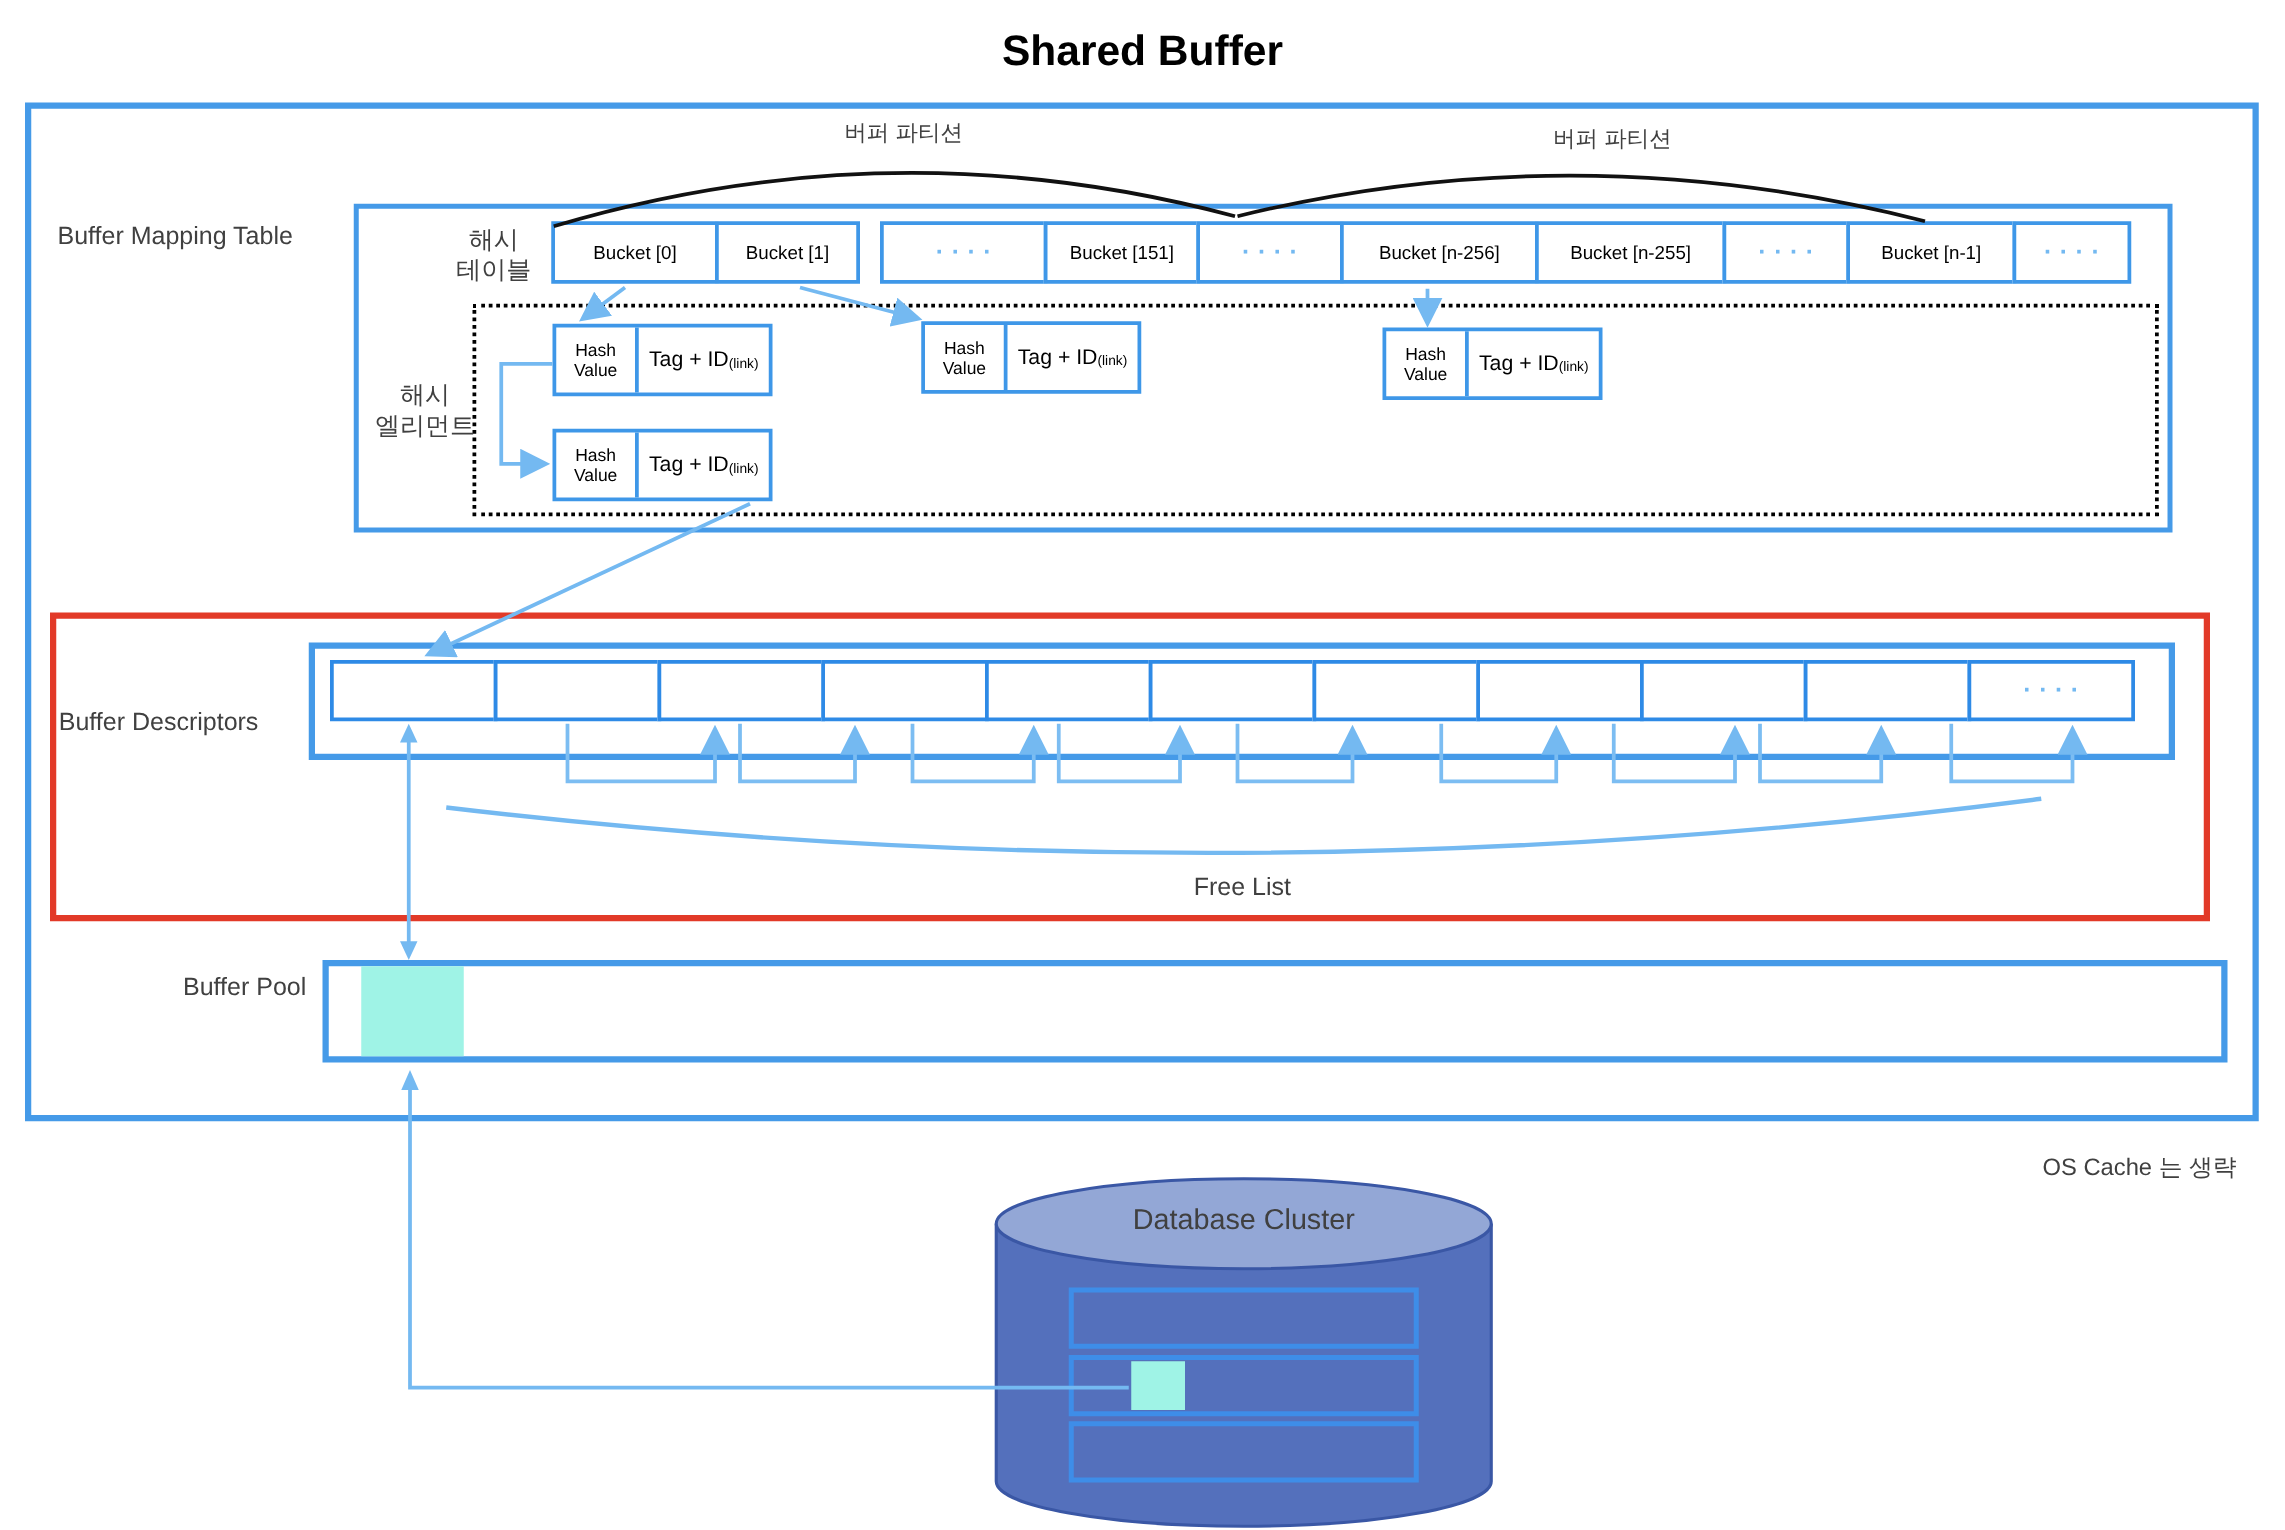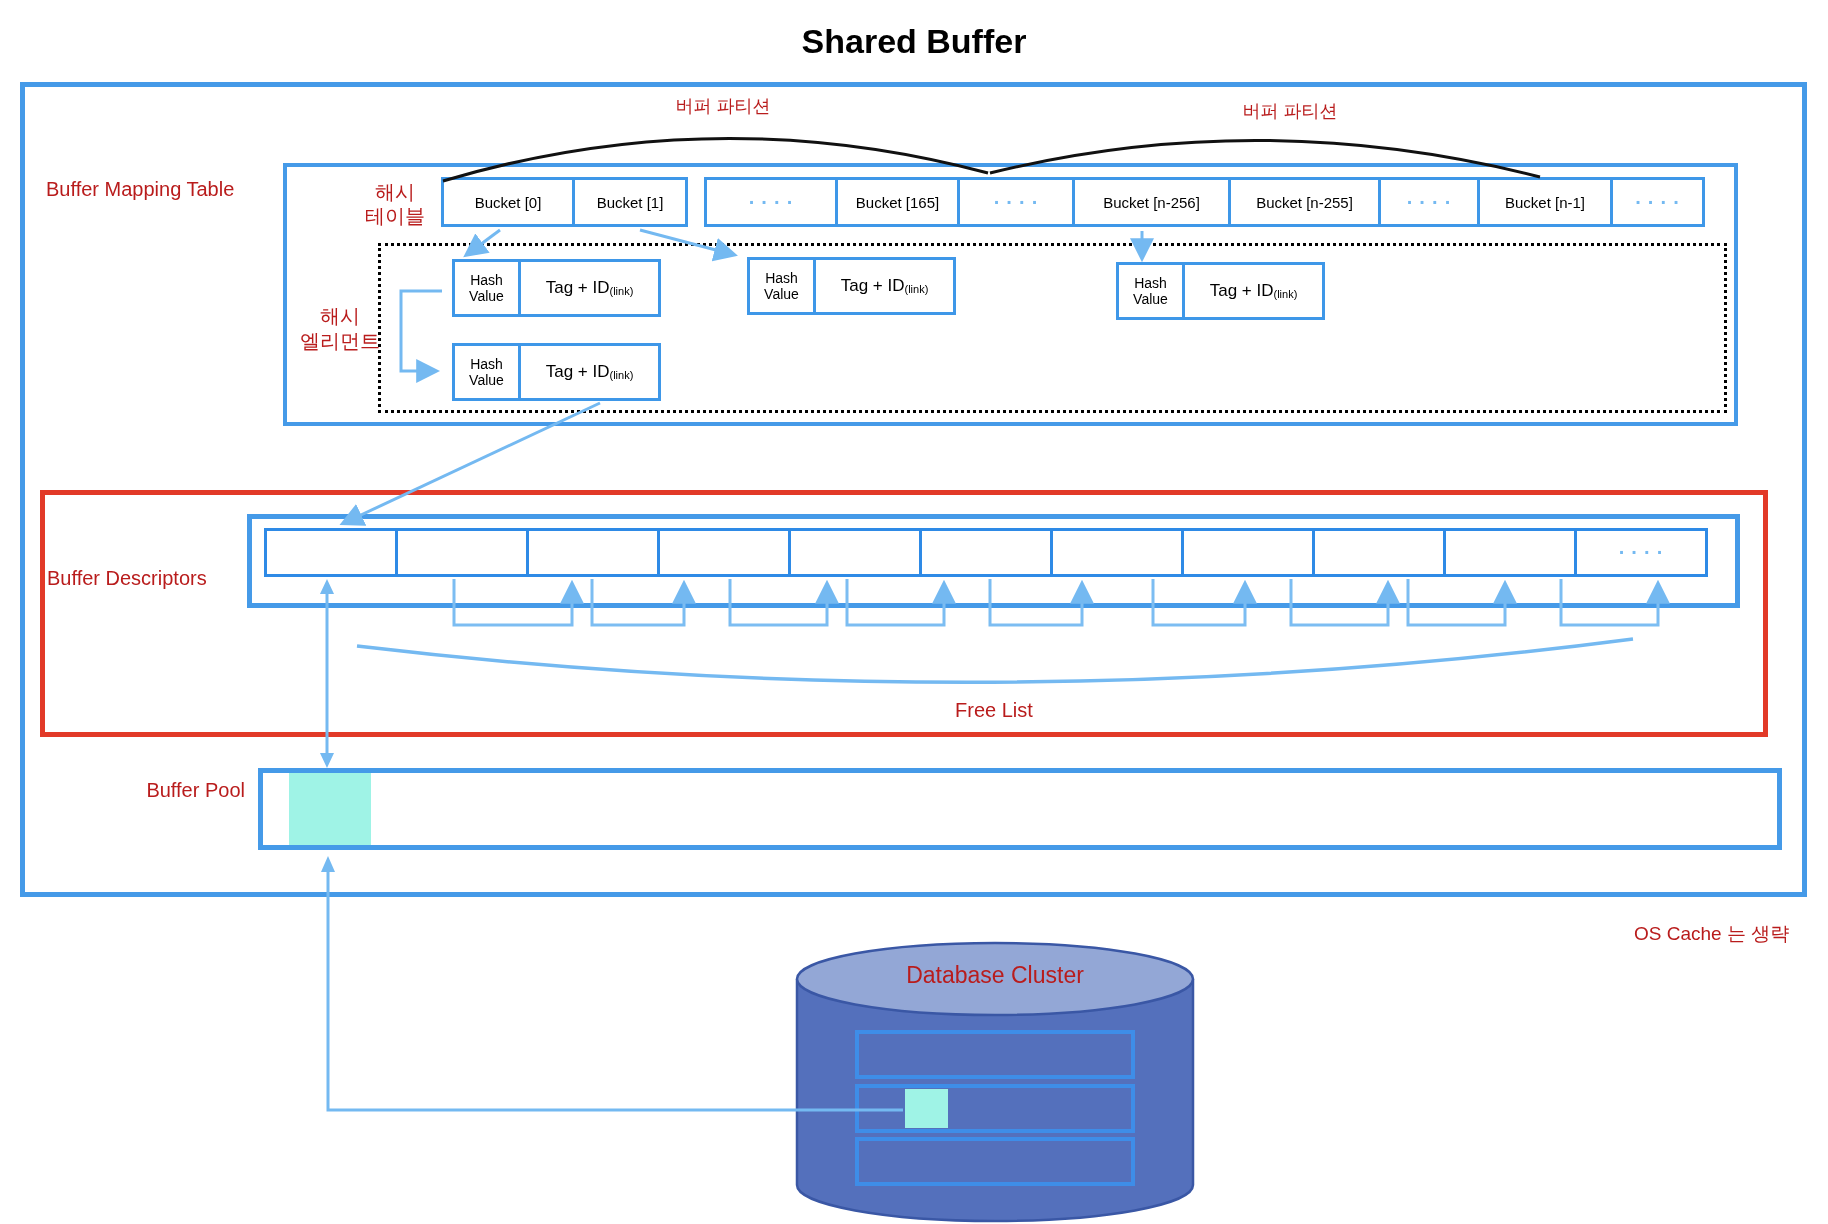--- a/index.html
+++ b/index.html
@@ -1,33 +1,33 @@
 <!DOCTYPE html>
 <html><head>
 <meta charset="utf-8">
 <style>
   html,body{margin:0;padding:0;background:#fff;}
   #canvas{position:relative;width:1828px;height:1224px;background:#fff;overflow:hidden;
           font-family:"Liberation Sans","DejaVu Sans",sans-serif;color:#000;}
   .abs{position:absolute;}
-  .lbl{position:absolute;font-size:20px;color:#b91c1c;white-space:nowrap;}
+  .lbl{position:absolute;font-size:20px;color:#404040;white-space:nowrap;}
   #title{position:absolute;left:0;top:22px;width:1828px;text-align:center;
          font-size:34px;font-weight:bold;}
   #outer-box{position:absolute;left:20px;top:82px;width:1787px;height:815px;
              border:5px solid #459ae8;box-sizing:border-box;background:#fff;}
   #mapping-box{position:absolute;left:283px;top:163px;width:1455px;height:263px;
                border:4px solid #459ae8;box-sizing:border-box;background:#fff;}
   #dotted-box{position:absolute;left:378px;top:243px;width:1349px;height:170px;
               border:3px dotted #000;box-sizing:border-box;background:#fff;}
   .bucket{position:absolute;top:177px;height:50px;border:3px solid #3e97e8;box-sizing:border-box;
           background:#fff;display:flex;align-items:center;justify-content:center;
           font-size:15px;z-index:2;}
   .dots{color:#74b9f1;font-weight:bold;letter-spacing:6px;font-size:20px;padding-left:6px;}
-  .he{position:absolute;width:209px;height:58px;border:3px solid #3e97e8;box-sizing:border-box;
-      background:#fff;display:flex;z-index:2;margin-left:10px;}
+  .he{position:absolute;width:176px;height:58px;border:3px solid #3e97e8;box-sizing:border-box;
+      background:#fff;display:flex;z-index:2;}
   .he .hv{width:66px;border-right:3px solid #3e97e8;box-sizing:border-box;display:flex;
           flex-direction:column;align-items:center;justify-content:center;font-size:14px;line-height:16px;}
   .he .tg{flex:1;display:flex;align-items:center;justify-content:center;font-size:17px;}
   .he .sub{font-size:11px;position:relative;top:3px;}
   #red-box{position:absolute;left:40px;top:490px;width:1728px;height:247px;
            border:5px solid #e23a28;box-sizing:border-box;background:#fff;}
   #desc-container{position:absolute;left:247px;top:514px;width:1493px;height:94px;
                   border:5px solid #459ae8;box-sizing:border-box;background:#fff;}
   .dcell{position:absolute;top:528px;width:134px;height:49px;border:3px solid #2e8ae6;
          box-sizing:border-box;background:#fff;display:flex;align-items:center;
@@ -63,21 +63,21 @@
 
   <div class="lbl" id="ht-label"><span>해시</span><br>
     <span>테이블</span></div>
 
   <div class="lbl" id="part-left">버퍼 파티션</div>
   <div class="lbl" id="part-right">버퍼 파티션</div>
 
   <div class="bucket" style="left:441px;width:134px;">Bucket [0]</div>
   <div class="bucket" style="left:572px;width:116px;">Bucket [1]</div>
   <div class="bucket dots" style="left:704px;width:134px;">····</div>
-  <div class="bucket" style="left:835px;width:125px;">Bucket [165]</div>
+  <div class="bucket" style="left:835px;width:125px;">Bucket [151]</div>
   <div class="bucket dots" style="left:957px;width:118px;">····</div>
   <div class="bucket" style="left:1072px;width:159px;">Bucket [n-256]</div>
   <div class="bucket" style="left:1228px;width:153px;">Bucket [n-255]</div>
   <div class="bucket dots" style="left:1378px;width:102px;">····</div>
   <div class="bucket" style="left:1477px;width:136px;text-align:center;">Bucket [n-1]</div>
   <div class="bucket dots" style="left:1610px;width:95px;">····</div>
 
   <div class="lbl" id="he-label"><span>해시</span><br>
     <span>엘리먼트</span></div>
 

